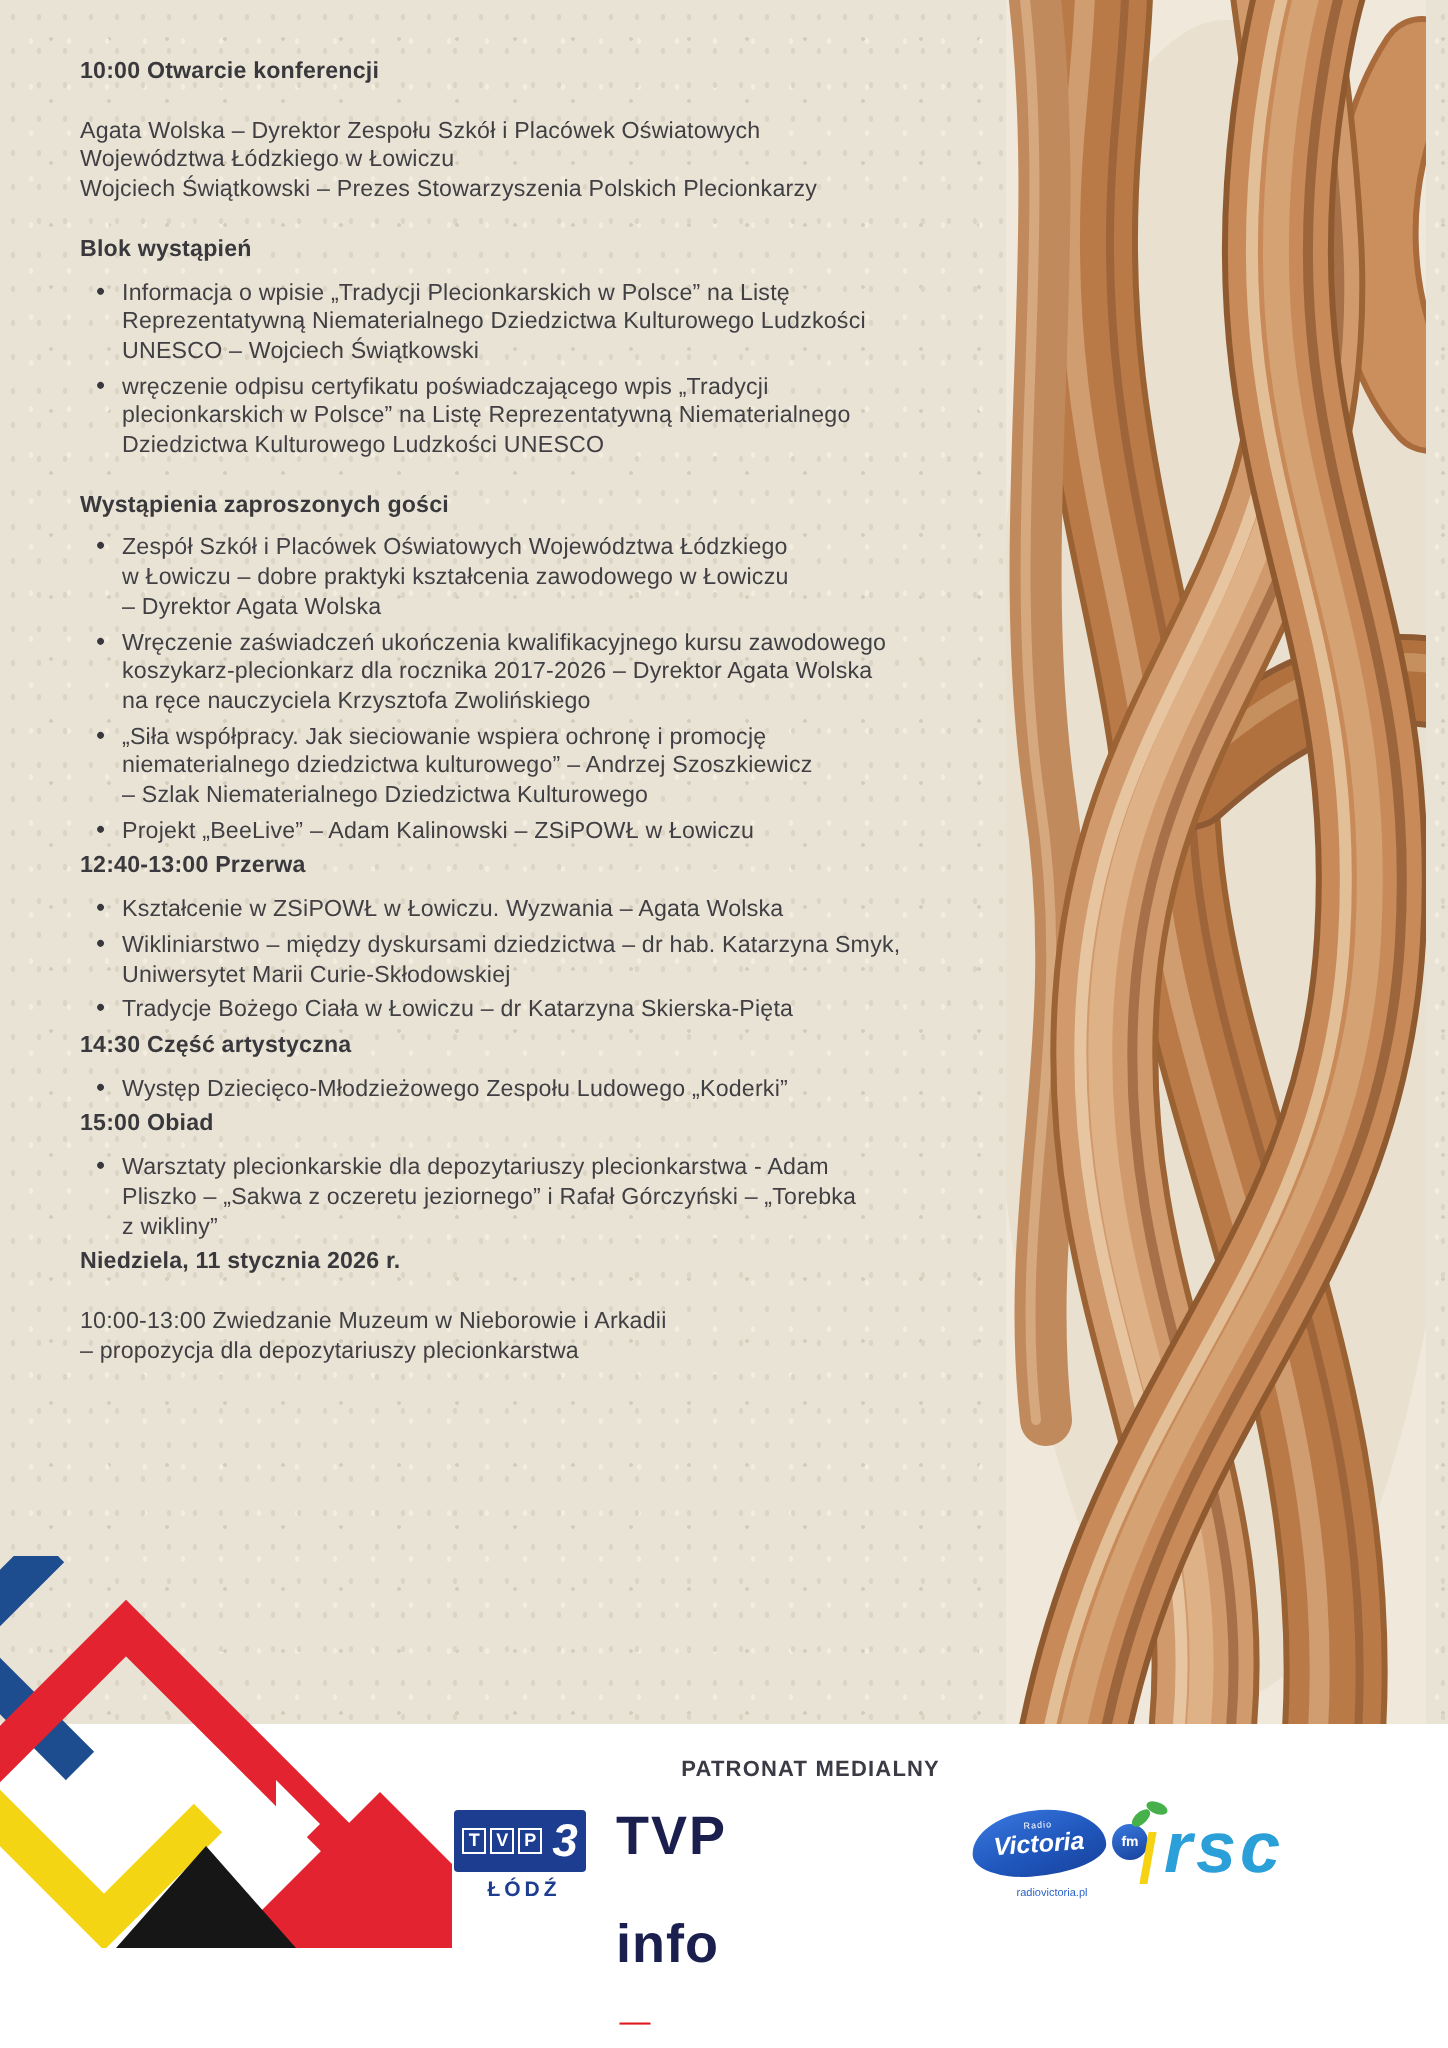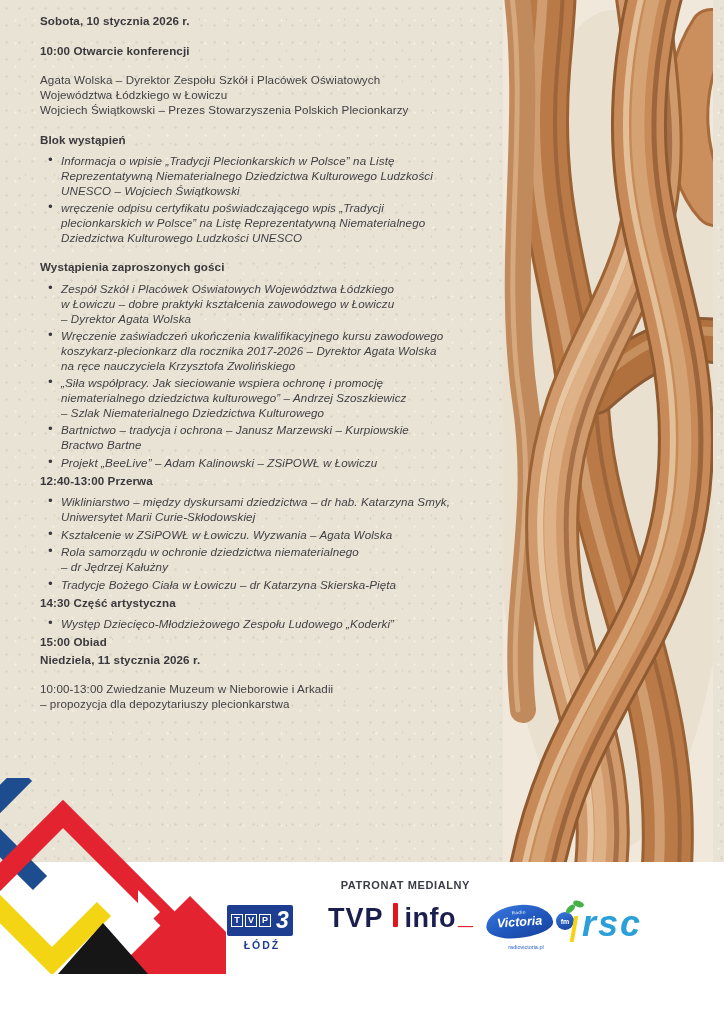--- a/index.html
+++ b/index.html
@@ -23,37 +23,37 @@
   .folk{position:absolute;left:0;top:778px;width:226px;height:196px;}
   
   .content{
     position:absolute;left:40px;top:14px;width:458px;
     color:#403f43;font-size:11.6px;line-height:14.7px;letter-spacing:.1px;
   }
   .h{font-weight:700;color:#39383c;margin:0;}
   .mt-sec{margin-top:15px;}
   .mt-big{margin-top:3px;}
   .txt{white-space:pre-line;margin-top:15px;}
-  ul.blist{list-style:none;margin:7px 0 0 0;padding:0 0 0 21px;font-style:italic;}
+  ul.blist{list-style:none;margin:7px 0 0 0;padding:0 0 0 21px;}
   ul.blist li{position:relative;white-space:pre-line;margin:0 0 3px 0;}
   ul.blist li::before{content:"•";position:absolute;left:-13px;top:-1px;font-size:13px;color:#39383c;}
   
   .patronat{position:absolute;left:240px;top:879px;width:230px;text-align:right;
     font-size:11px;font-weight:700;letter-spacing:.6px;color:#3b3b46;}
   .logo-tvp3{position:absolute;left:227px;top:905px;width:70px;text-align:center;}
   .tvp3-box{display:flex;align-items:center;justify-content:center;gap:2px;
     width:66px;height:31px;background:#1d3d91;border-radius:2px;}
   .tvp3-box .bx{display:inline-block;border:1px solid #ffffff;color:#ffffff;
     font-size:9px;font-weight:700;line-height:11px;width:10px;height:11px;}
   .tvp3-box .three{color:#ffffff;font-size:23px;font-weight:700;margin-left:3px;font-style:italic;}
   .tvp3-city{margin-top:3px;color:#1d3d91;font-size:10.5px;font-weight:700;letter-spacing:2px;}
-  .logo-tvpinfo{position:absolute;left:328px;top:903px;display:flex;align-items:flex-start;height:32px;}
+  .logo-tvpinfo{position:absolute;left:308px;top:903px;display:flex;align-items:flex-start;height:32px;flex-direction:column;}
   .ti-brand{color:#1b1f4e;font-size:27px;font-weight:700;letter-spacing:1px;}
   .ti-bar{display:inline-block;width:5px;height:24px;background:#e0161c;margin:0 7px 0 9px;border-radius:1px;}
-  .ti-word{color:#1b1f4e;font-size:27px;font-weight:700;letter-spacing:.5px;}
+  .ti-word{color:#1b1f4e;font-size:27px;font-weight:700;letter-spacing:.5px;margin-top:23px;}
   .ti-underscore{color:#e0161c;font-size:27px;font-weight:700;margin-left:2px;transform:translateY(-3px);display:inline-block;}
   .logo-victoria{position:absolute;left:486px;top:901px;width:90px;height:52px;}
   .vic-blob{position:absolute;left:0;top:4px;width:67px;height:33px;
     background:linear-gradient(160deg,#3a79e0 0%,#2057bd 55%,#17429c 100%);
     border-radius:52% 48% 58% 42% / 62% 58% 42% 38%;transform:rotate(-4deg);
     color:#ffffff;text-align:center;}
   .vic-radio{display:block;font-size:4.5px;letter-spacing:.5px;margin-top:5px;}
   .vic-name{display:block;font-size:12.5px;font-weight:700;font-style:italic;margin-top:0;}
   .vic-fm{position:absolute;right:2px;top:11px;width:18px;height:18px;border-radius:50%;
     background:linear-gradient(160deg,#3a79e0,#17429c);color:#fff;font-size:7px;font-weight:700;
@@ -123,21 +123,20 @@
       <path d="M 25,-4 L -22,43 L 40,105" stroke="#1d4c8f" stroke-width="20"></path>
       <path d="M -20,111 L 52,183 L 104,131" stroke="#f3d513" stroke-width="20"></path>
       <path d="M -30,129 L 63,36 L 232,205" stroke="#e32330" stroke-width="20"></path>
     </g>
     <polygon points="112,196 190,118 226,154 226,196" fill="#e32330"></polygon>
     <polygon points="138,112 160,134 138,156" fill="#ffffff"></polygon>
     <polygon points="58,196 103,145 148,196" fill="#161616"></polygon>
   </svg>
 
   <div class="content">
-    <p class="h">Sobota, 10 stycznia 2026 r.</p>
 
     <p class="h mt-sec">10:00 Otwarcie konferencji</p>
     <div class="txt">Agata Wolska – Dyrektor Zespołu Szkół i Placówek Oświatowych
 Województwa Łódzkiego w Łowiczu
 Wojciech Świątkowski – Prezes Stowarzyszenia Polskich Plecionkarzy</div>
 
     <p class="h mt-sec">Blok wystąpień</p>
     <ul class="blist">
       <li>Informacja o wpisie „Tradycji Plecionkarskich w Polsce” na Listę
 Reprezentatywną Niematerialnego Dziedzictwa Kulturowego Ludzkości
@@ -151,41 +150,42 @@
     <ul class="blist">
       <li>Zespół Szkół i Placówek Oświatowych Województwa Łódzkiego
 w Łowiczu – dobre praktyki kształcenia zawodowego w Łowiczu
 – Dyrektor Agata Wolska</li>
       <li>Wręczenie zaświadczeń ukończenia kwalifikacyjnego kursu zawodowego
 koszykarz-plecionkarz dla rocznika 2017-2026 – Dyrektor Agata Wolska
 na ręce nauczyciela Krzysztofa Zwolińskiego</li>
       <li>„Siła współpracy. Jak sieciowanie wspiera ochronę i promocję
 niematerialnego dziedzictwa kulturowego” – Andrzej Szoszkiewicz
 – Szlak Niematerialnego Dziedzictwa Kulturowego</li>
-      <li>Bartnictwo – tradycja i ochrona – Janusz Marzewski – Kurpiowskie
-Bractwo Bartne</li>
       <li>Projekt „BeeLive” – Adam Kalinowski – ZSiPOWŁ w Łowiczu</li>
     </ul>
 
     <p class="h mt-big">12:40-13:00 Przerwa</p>
     <ul class="blist">
+      <li>Kształcenie w ZSiPOWŁ w Łowiczu. Wyzwania – Agata Wolska</li>
       <li>Wikliniarstwo – między dyskursami dziedzictwa – dr hab. Katarzyna Smyk,
 Uniwersytet Marii Curie-Skłodowskiej</li>
-      <li>Kształcenie w ZSiPOWŁ w Łowiczu. Wyzwania – Agata Wolska</li>
-      <li>Rola samorządu w ochronie dziedzictwa niematerialnego
-– dr Jędrzej Kałużny</li>
       <li>Tradycje Bożego Ciała w Łowiczu – dr Katarzyna Skierska-Pięta</li>
     </ul>
 
     <p class="h mt-big">14:30 Część artystyczna</p>
     <ul class="blist">
       <li>Występ Dziecięco-Młodzieżowego Zespołu Ludowego „Koderki”</li>
     </ul>
 
     <p class="h mt-big">15:00 Obiad</p>
+    <ul class="blist">
+      <li>Warsztaty plecionkarskie dla depozytariuszy plecionkarstwa - Adam
+Pliszko – „Sakwa z oczeretu jeziornego” i Rafał Górczyński – „Torebka
+z wikliny”</li>
+    </ul>
 
     <p class="h mt-big">Niedziela, 11 stycznia 2026 r.</p>
     <div class="txt">10:00-13:00 Zwiedzanie Muzeum w Nieborowie i Arkadii
 – propozycja dla depozytariuszy plecionkarstwa</div>
   </div>
 
   <div class="patronat">PATRONAT MEDIALNY</div>
 
   <div class="logo-tvp3">
     <div class="tvp3-box">

